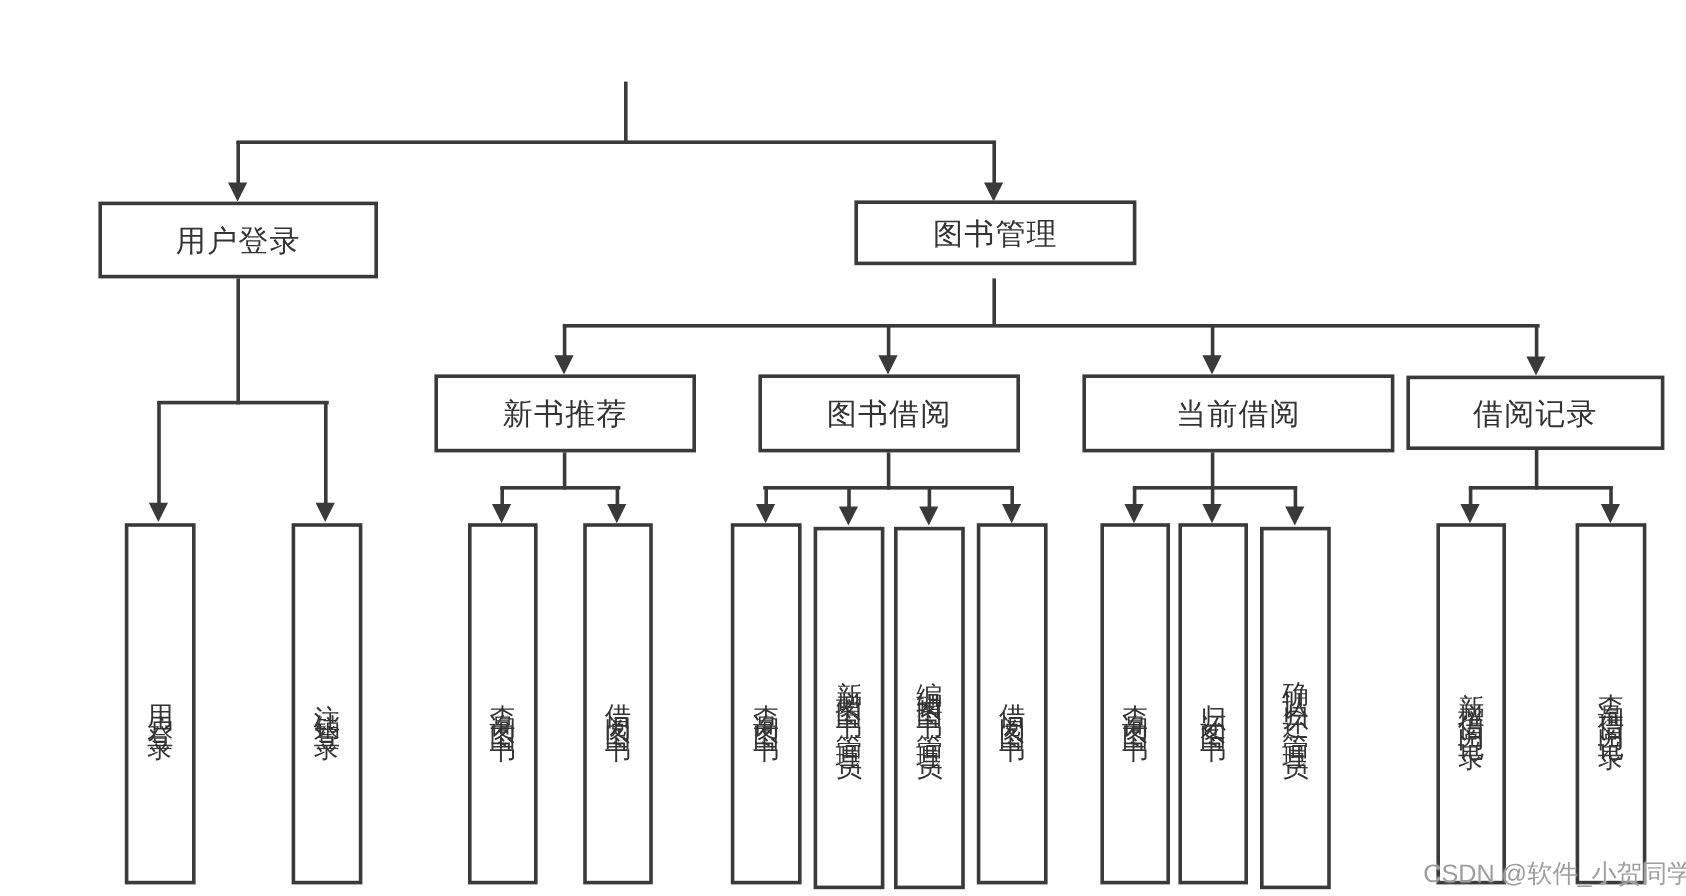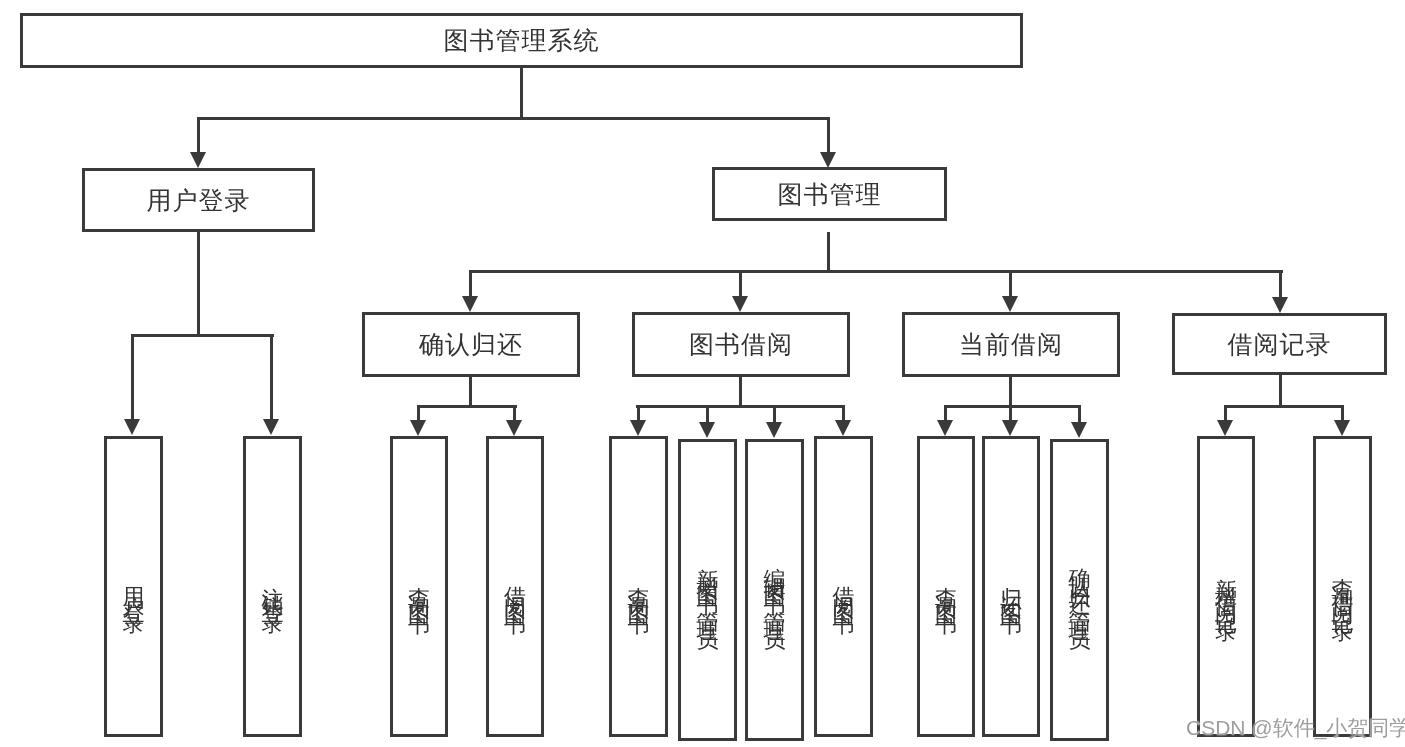--- a/index.html
+++ b/index.html
@@ -57,21 +57,20 @@
     white-space: nowrap;
     z-index: 10;
     text-shadow: 0 0 2px #ffffff;
   }
 </style>
 </head>
 <body>
 
 <div id="stage">
 
-  <div class="box h" style="left:20px; top:13px; width:1003px; height:55px;">图书管理系统</div>
 
   <div class="vline" style="left:520px; top:68px; height:50px;"></div>
   <div class="hline" style="left:197px; top:117px; width:633px;"></div>
   <div class="arrow" style="left:190px; top:118px; height:50px;"></div>
   <div class="arrow" style="left:820px; top:118px; height:50px;"></div>
 
   <div class="box h" style="left:82px; top:168px; width:233px; height:64px;">用户登录</div>
   <div class="box h" style="left:712px; top:167px; width:235px; height:54px;">图书管理</div>
 
   <div class="vline" style="left:197px; top:232px; height:105px;"></div>
@@ -79,23 +78,23 @@
   <div class="arrow" style="left:124px; top:335px; height:100px;"></div>
   <div class="arrow" style="left:263px; top:335px; height:100px;"></div>
 
   <div class="vline" style="left:827px; top:232px; height:40px;"></div>
   <div class="hline" style="left:469px; top:270px; width:814px;"></div>
   <div class="arrow" style="left:462px; top:271px; height:41px;"></div>
   <div class="arrow" style="left:732px; top:271px; height:41px;"></div>
   <div class="arrow" style="left:1002px; top:271px; height:41px;"></div>
   <div class="arrow" style="left:1272px; top:271px; height:42px;"></div>
 
-  <div class="box h" style="left:362px; top:312px; width:218px; height:65px;">确认归还</div>
+  <div class="box h" style="left:362px; top:312px; width:218px; height:65px;">新书推荐</div>
   <div class="box h" style="left:632px; top:312px; width:218px; height:65px;">图书借阅</div>
-  <div class="box h" style="left:902px; top:312px; width:218px; height:65px;">当前借阅</div>
+  <div class="box h" style="left:902px; top:312px; width:260px; height:65px;">当前借阅</div>
   <div class="box h" style="left:1172px; top:313px; width:215px; height:62px;">借阅记录</div>
 
   <div class="vline" style="left:469px; top:377px; height:31px;"></div>
   <div class="hline" style="left:417px; top:405px; width:100px;"></div>
   <div class="arrow" style="left:410px; top:406px; height:30px;"></div>
   <div class="arrow" style="left:506px; top:406px; height:30px;"></div>
 
   <div class="vline" style="left:739px; top:377px; height:31px;"></div>
   <div class="hline" style="left:636px; top:405px; width:209px;"></div>
   <div class="arrow" style="left:630px; top:406px; height:30px;"></div>

